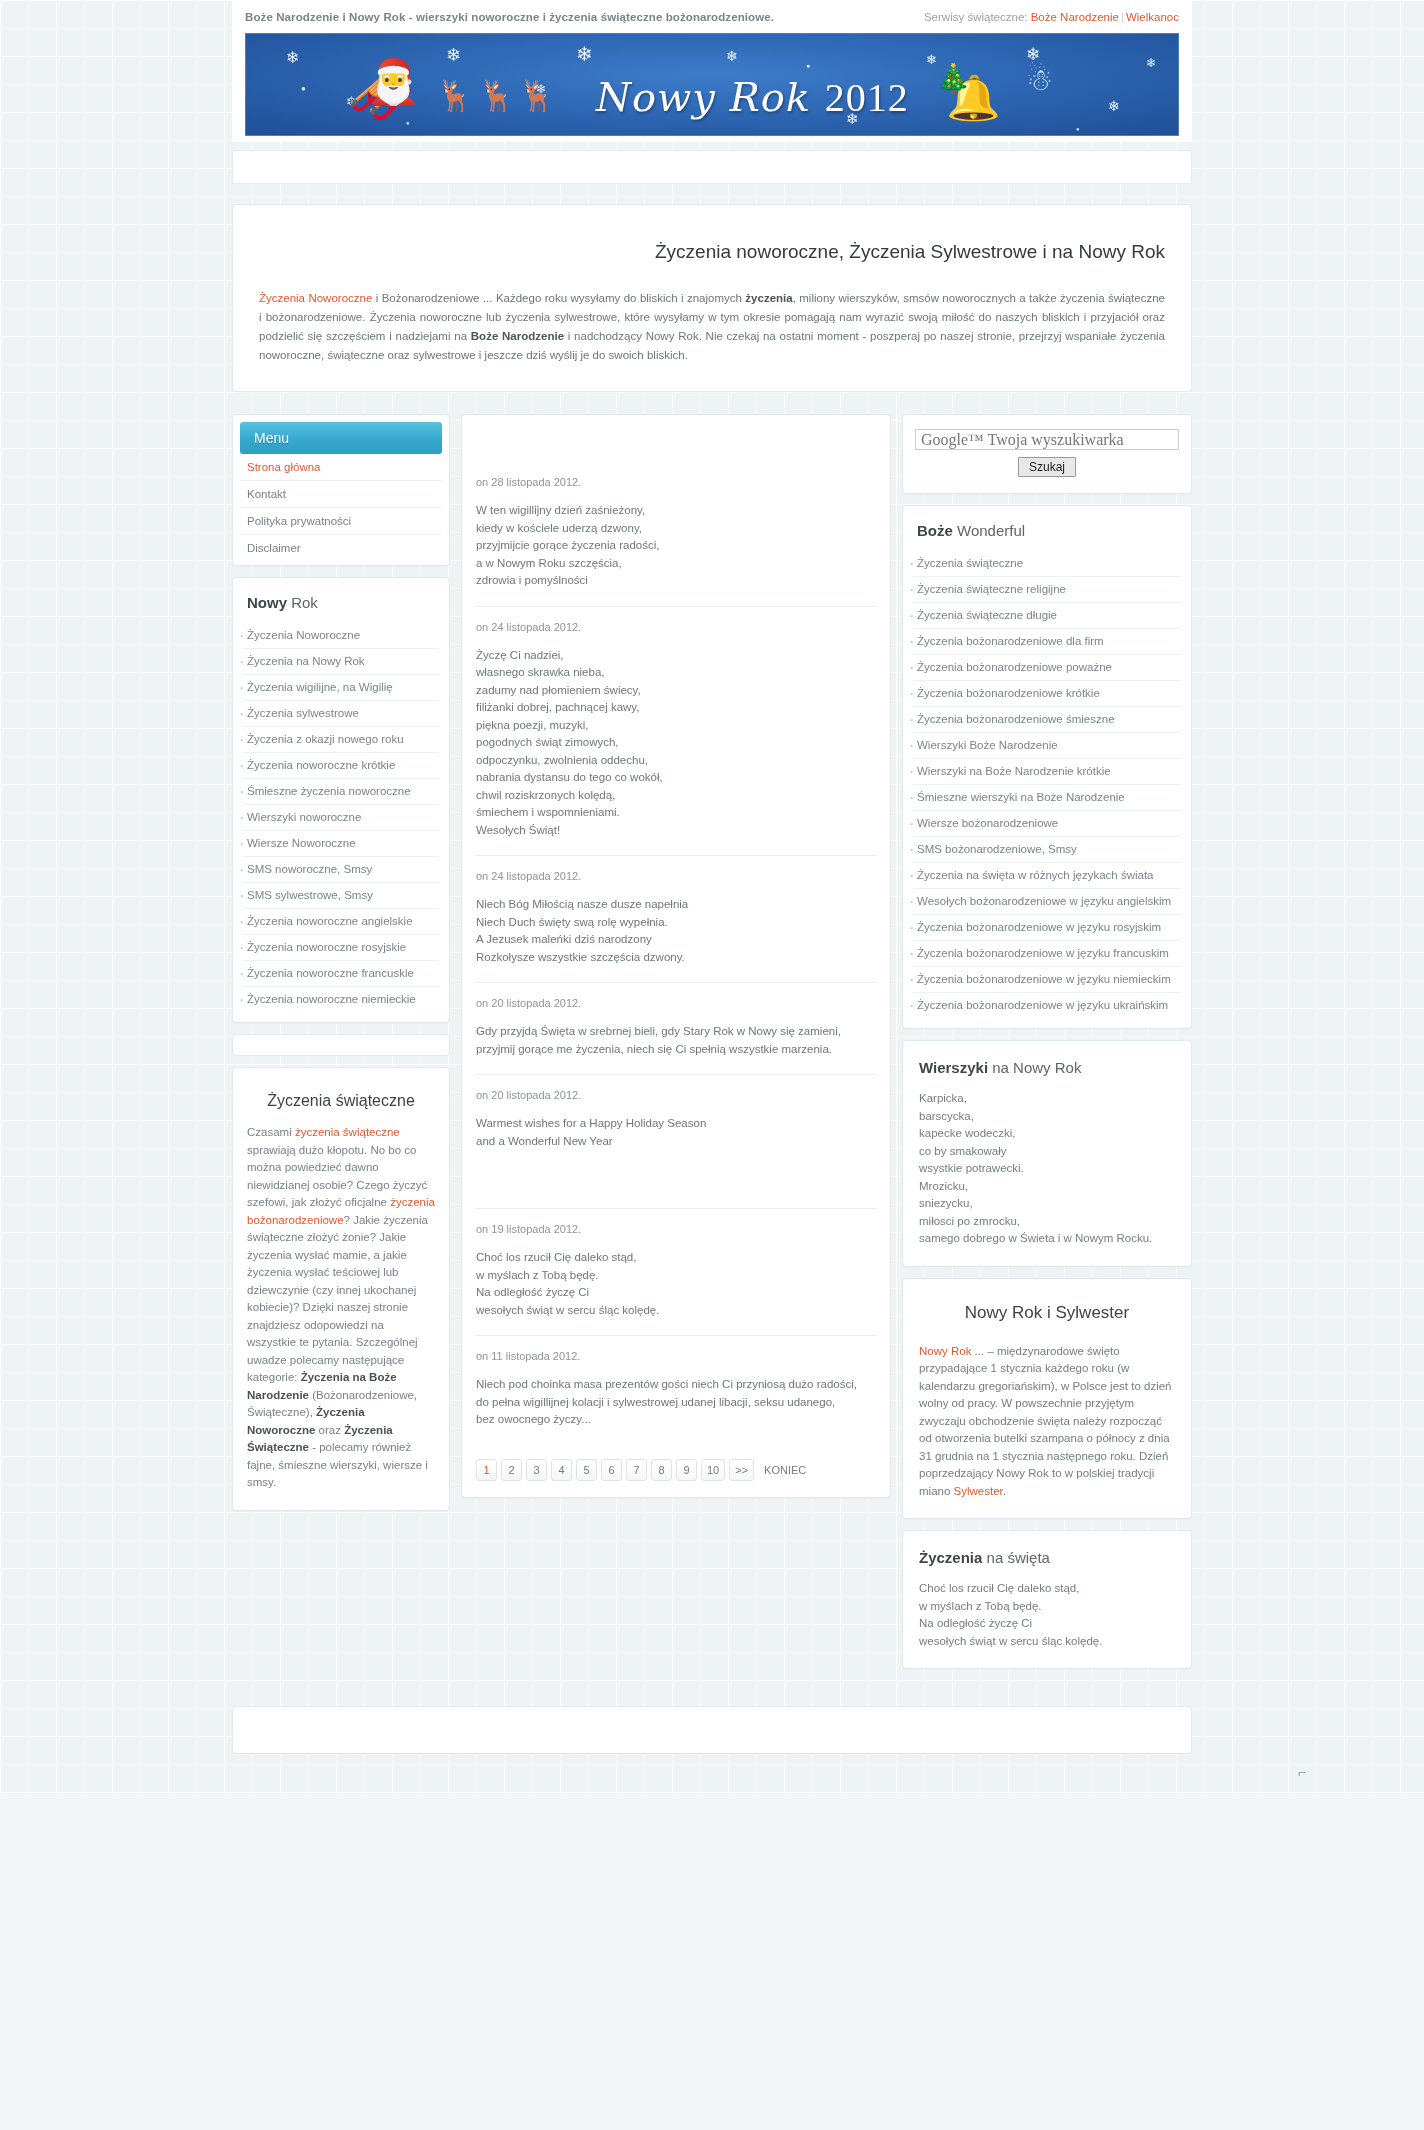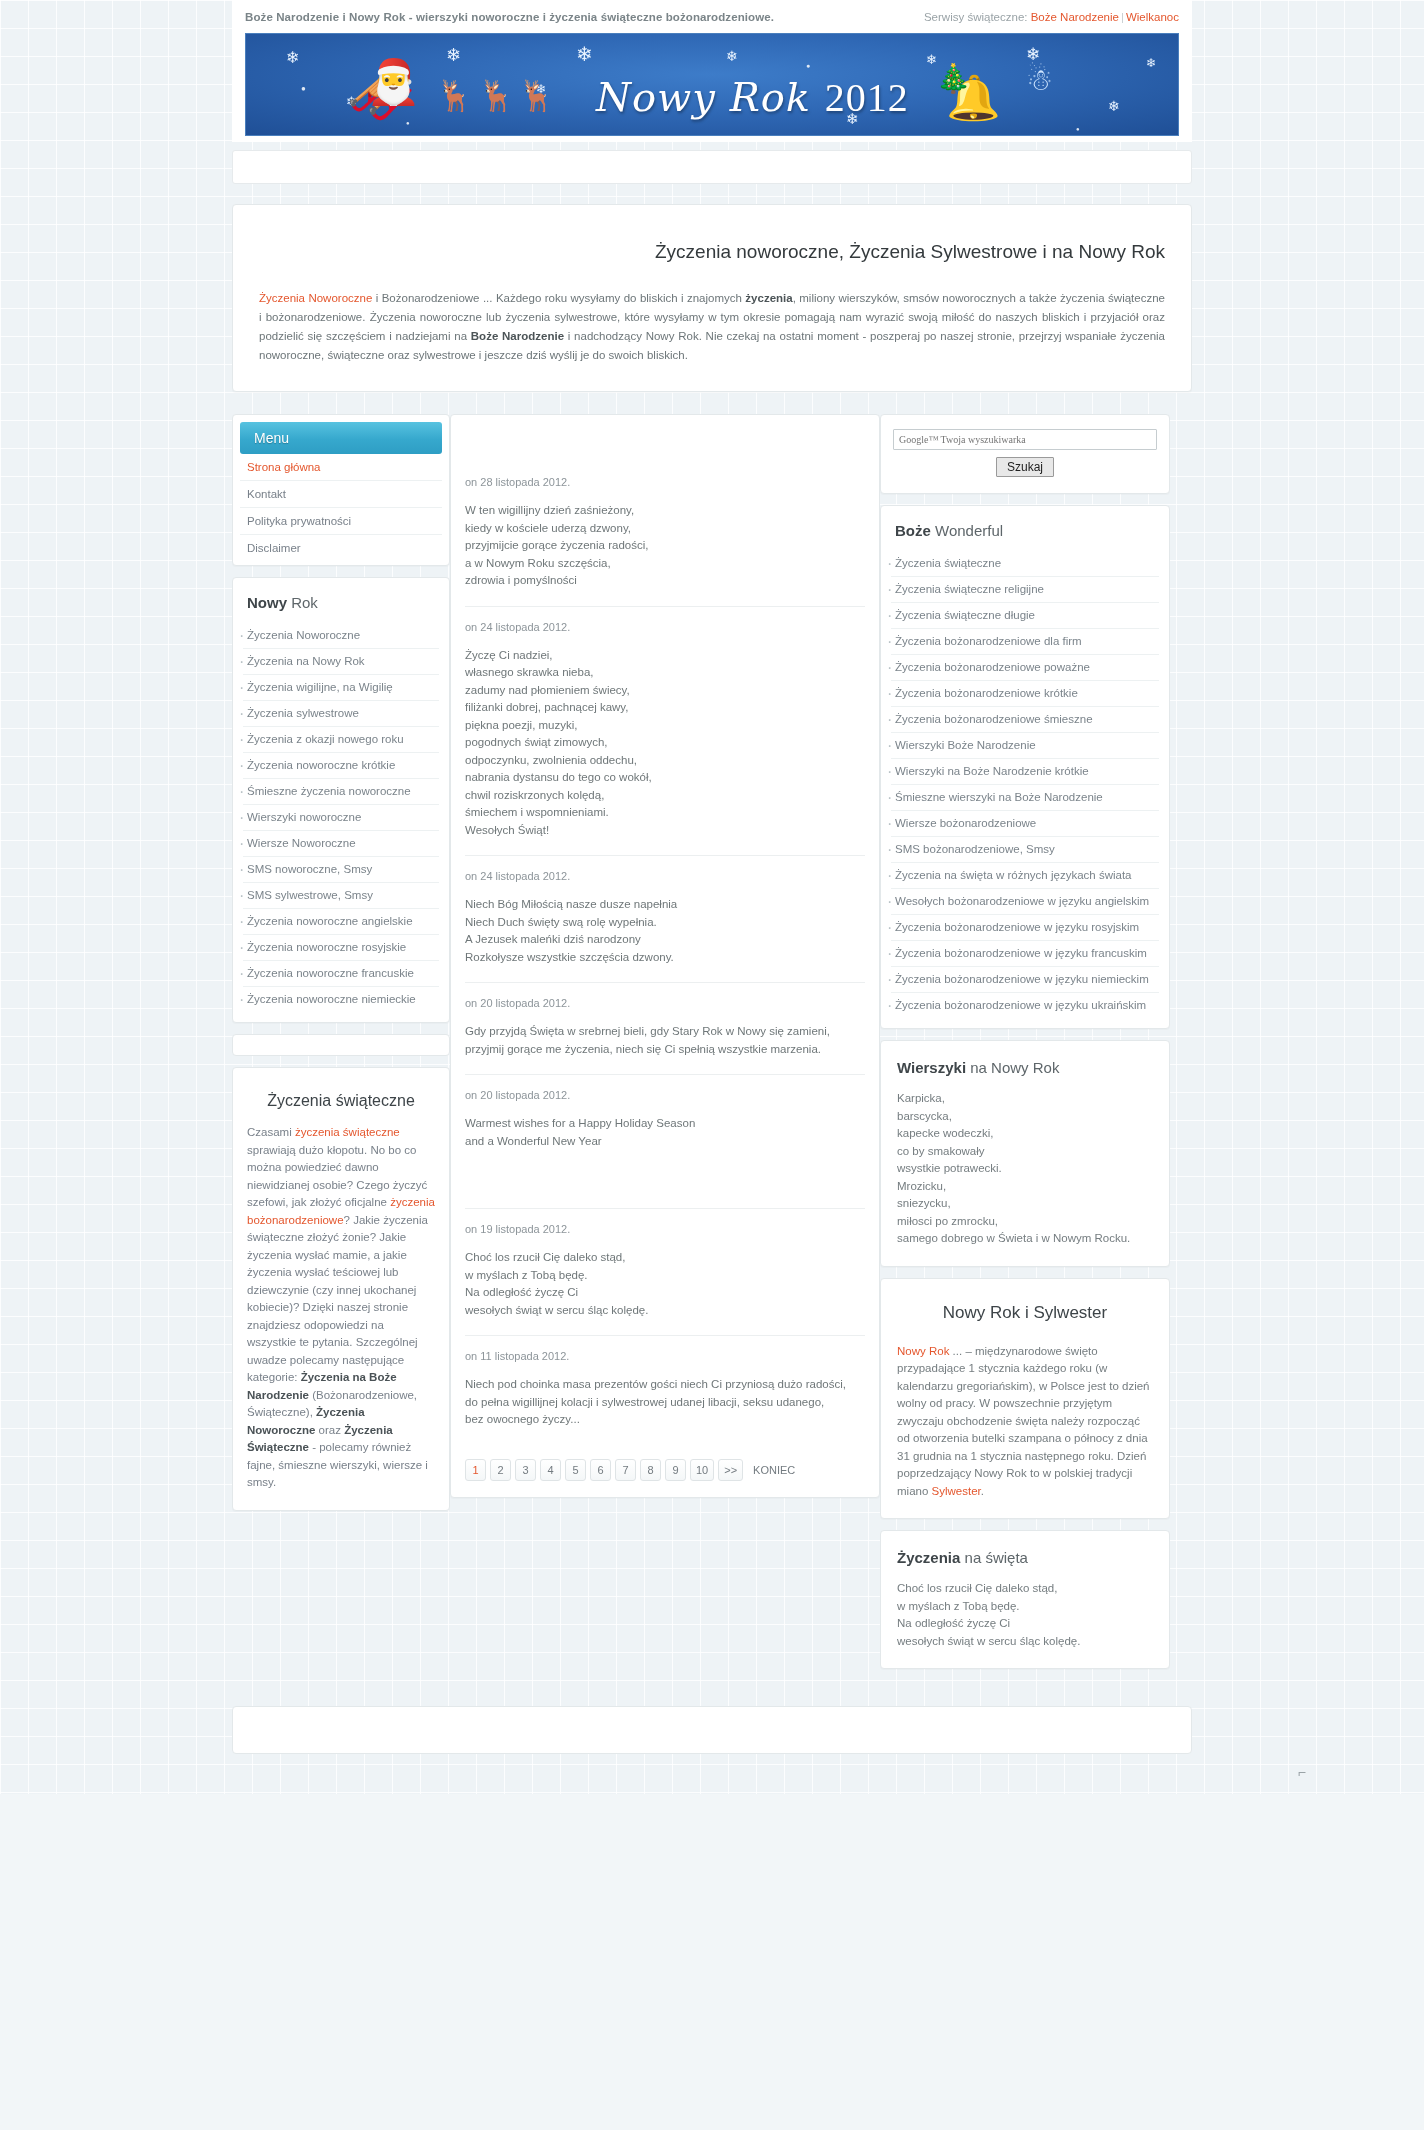--- a/index.html
+++ b/index.html
@@ -72,21 +72,21 @@
     text-align: right; margin: 14px 0 26px;
   }
   .intro p {
     font-size: 11.5px; line-height: 19px; color: #6d7679; margin: 0;
     text-align: justify;
   }
   .intro p a { color: #e4572e; text-decoration: none; }
   .intro p b { color: #4c5457; }
 
   
-  .cols { width: 960px; margin: 22px auto 0; display: flex; align-items: flex-start; }
+  .cols { width: 960px; margin: 22px auto 0; display: flex; gap: 11px; align-items: flex-start; }
   .colL { width: 218px; flex: 0 0 218px; }
   .colC { width: 430px; flex: 0 0 430px; }
   .colR { width: 290px; flex: 0 0 290px; }
 
   .card {
     background: #fff; border: 1px solid #e3e8ea; border-radius: 4px;
     margin-bottom: 11px;
     box-shadow: 0 1px 1px rgba(0,0,0,.025);
     overflow: hidden;
   }
@@ -146,21 +146,21 @@
     font-size: 11px; color: #737b80; text-decoration: none; padding: 0 5px;
   }
   .pager a.cur { color: #e4572e; }
   .pager a.last { border-color: transparent; background: transparent; }
 
   
   .searchcard { padding: 14px 12px 16px; }
   .searchinput {
     width: 100%; height: 21px;
     border: 1px solid #c6cdd0; border-radius: 1px;
-    font-size: 10px; color: #9aa1a5; padding: 0 5px;
+    font-size: 16px; color: #9aa1a5; padding: 0 5px;
     background: #fff; font-family: "Liberation Serif", serif;
     outline: none;
   }
   .searchbtnrow { display: flex; justify-content: center; margin-top: 7px; }
   .searchbtn {
     font-size: 12px; padding: 2px 10px;
     background: #e8e8e8; border: 1px solid #9a9a9a;
     border-radius: 1px; color: #222; cursor: pointer;
     font-family: "Liberation Sans", sans-serif;
   }

